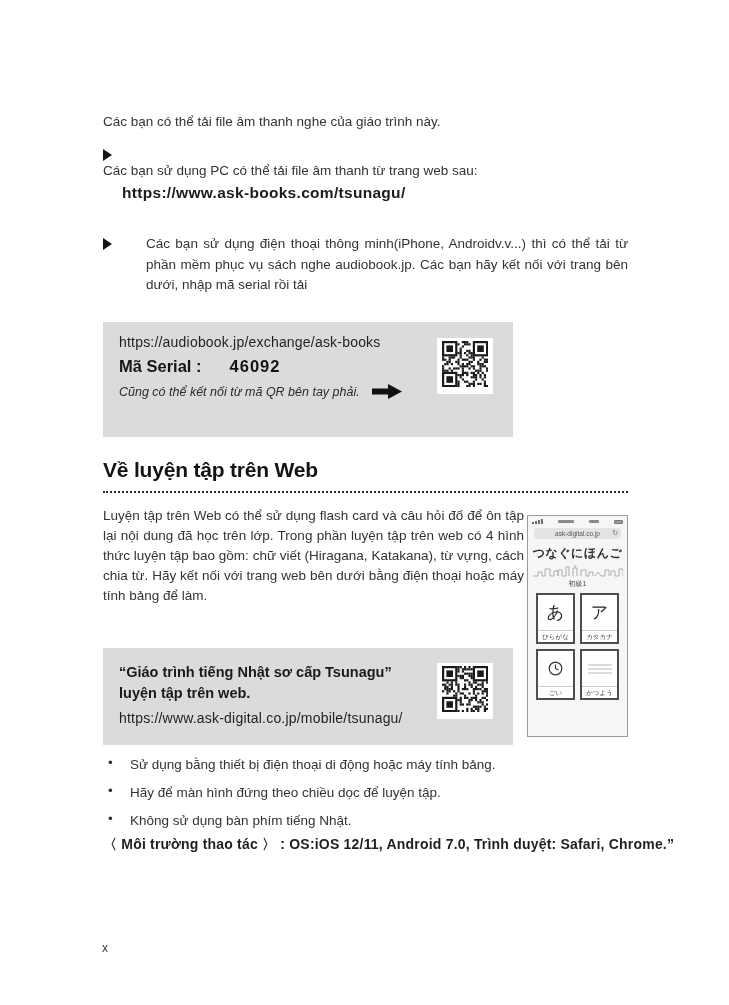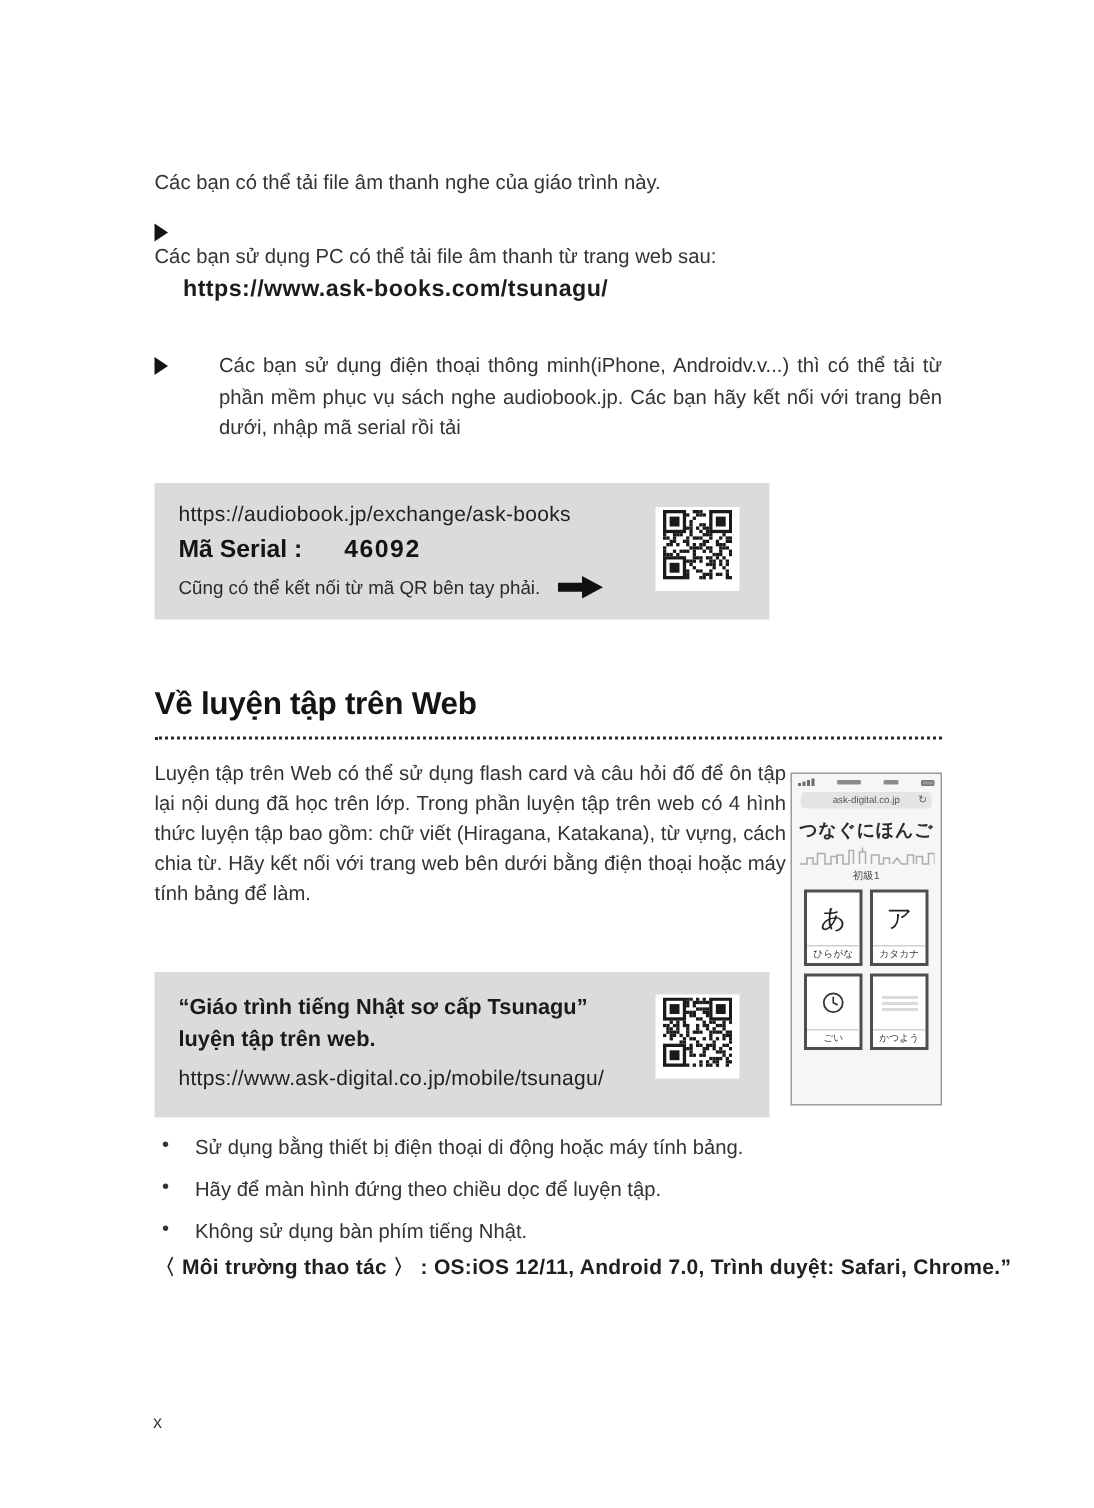--- a/index.html
+++ b/index.html
@@ -39,26 +39,26 @@
   .url-strong {
     position: absolute; left: 122px; top: 184px;
     font-size: 15.5px; font-weight: bold; color: #1c1c1c; letter-spacing: 0.3px;
   }
 
   
   .gray-box {
     position: absolute; left: 103px; width: 410px;
     background: #dbdbdb; padding: 12px 16px;
   }
-  .box1 { top: 322px; height: 91px; }
+  .box1 { top: 322px; height: 115px; }
   .box2 { top: 648px; height: 97px; padding-top: 14px; }
   .box-url { font-size: 14px; color: #1f1f1f; letter-spacing: 0.2px; }
   .serial-row { margin-top: 7px; font-size: 16.5px; font-weight: bold; color: #141414; }
   .serial-row .val { margin-left: 28px; letter-spacing: 1px; }
-  .note-row { margin-top: 8px; font-size: 12.5px; color: #2a2a2a; display: flex; align-items: center; }
+  .note-row { margin-top: 8px; font-size: 12.5px; color: #2a2a2a; display: flex; align-items: center; font-style: italic; }
   .arrow-icon { margin-left: 12px; display: inline-flex; }
   .qr-tile {
     position: absolute; right: 20px; width: 56px; height: 56px;
     background: #fff; display: flex; align-items: center; justify-content: center;
   }
   .box1 .qr-tile { top: 16px; }
   .box2 .qr-tile { top: 15px; }
   .box2 .bx-title { font-size: 14.5px; font-weight: bold; line-height: 21px; color: #1a1a1a; width: 300px; }
   .box2 .box-url { margin-top: 6px; }
 

